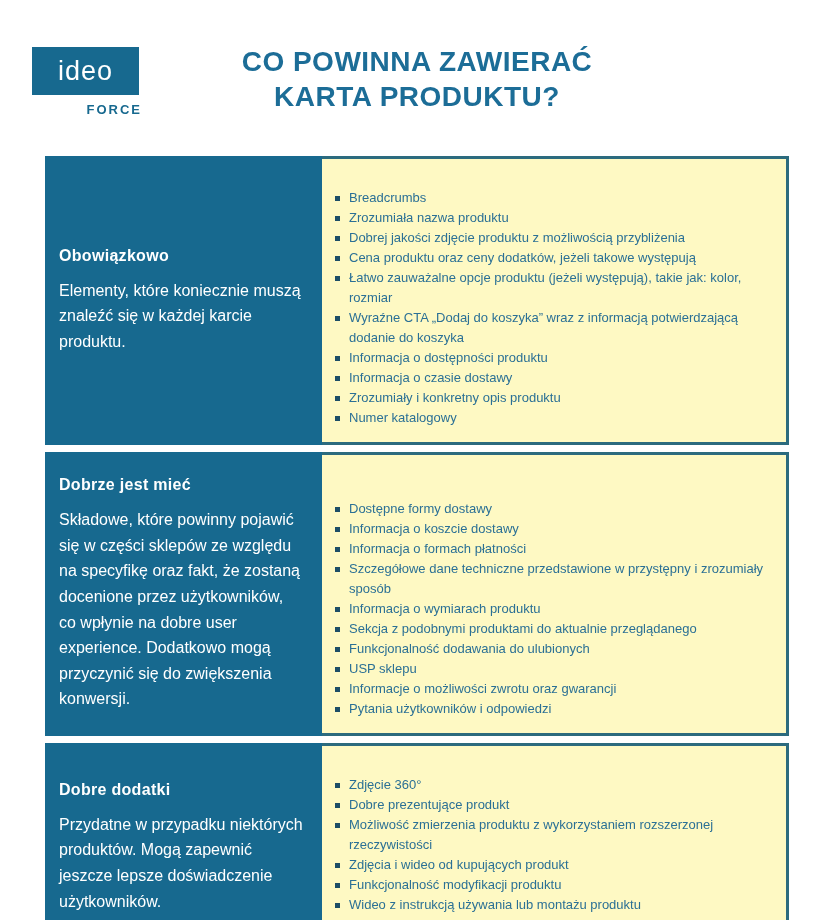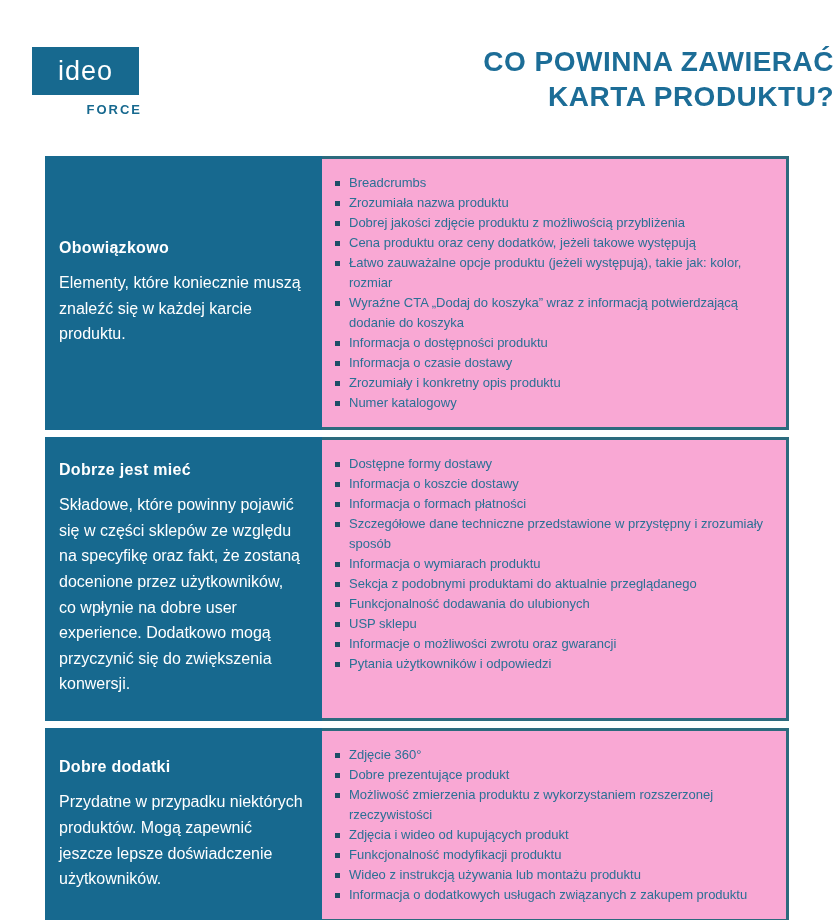--- a/index.html
+++ b/index.html
@@ -25,44 +25,44 @@
   }
   .logo-word{
     color:#ffffff;font-size:27px;font-weight:400;letter-spacing:1px;
     font-family:"Liberation Sans", sans-serif;
   }
   .logo-sub{
     display:block;text-align:right;margin-top:7px;padding-right:0;
     color:var(--teal);font-size:13px;font-weight:bold;letter-spacing:2px;
   }
   .title{
-    padding-top:44px;text-align:right;
+    padding-top:44px;text-align:center;
     color:var(--title);font-weight:bold;font-size:28px;line-height:1.25;
     letter-spacing:0.5px;
   }
   
   .content{margin:4px 45px 0 45px;width:744px;}
   .row{display:flex;align-items:stretch;margin-bottom:7px;}
   .row:nth-child(1){min-height:252px;}
   .row:nth-child(2){min-height:284px;}
   .row:nth-child(3){min-height:166px;}
   .panel{
     width:277px;flex:0 0 277px;background:var(--teal);color:#ffffff;
     display:flex;flex-direction:column;justify-content:center;
     padding:16px 18px 16px 14px;
   }
   .panel-heading{font-size:16px;font-weight:bold;letter-spacing:0.3px;margin-bottom:13px;}
   .panel-desc{font-size:16px;line-height:1.6;font-weight:400;}
   .listbox{
-    flex:1 1 auto;background:#f9a8d4;
+    flex:1 1 auto;background:#fef9c3;
     border-top:3px solid var(--border);
     border-right:3px solid var(--border);
     border-bottom:3px solid var(--border);
-    display:flex;flex-direction:column;justify-content:flex-start;
-    padding:14px 18px 14px 12px;
+    display:flex;flex-direction:column;justify-content:flex-end;
+    padding:29px 18px 14px 12px;
   }
   .items{list-style:none;}
   .item{
     position:relative;padding-left:15px;
     color:var(--text);font-size:13px;line-height:20px;
   }
   .bullet{
     position:absolute;left:1px;top:8px;width:5px;height:5px;
     background:var(--bullet);display:block;
   }

